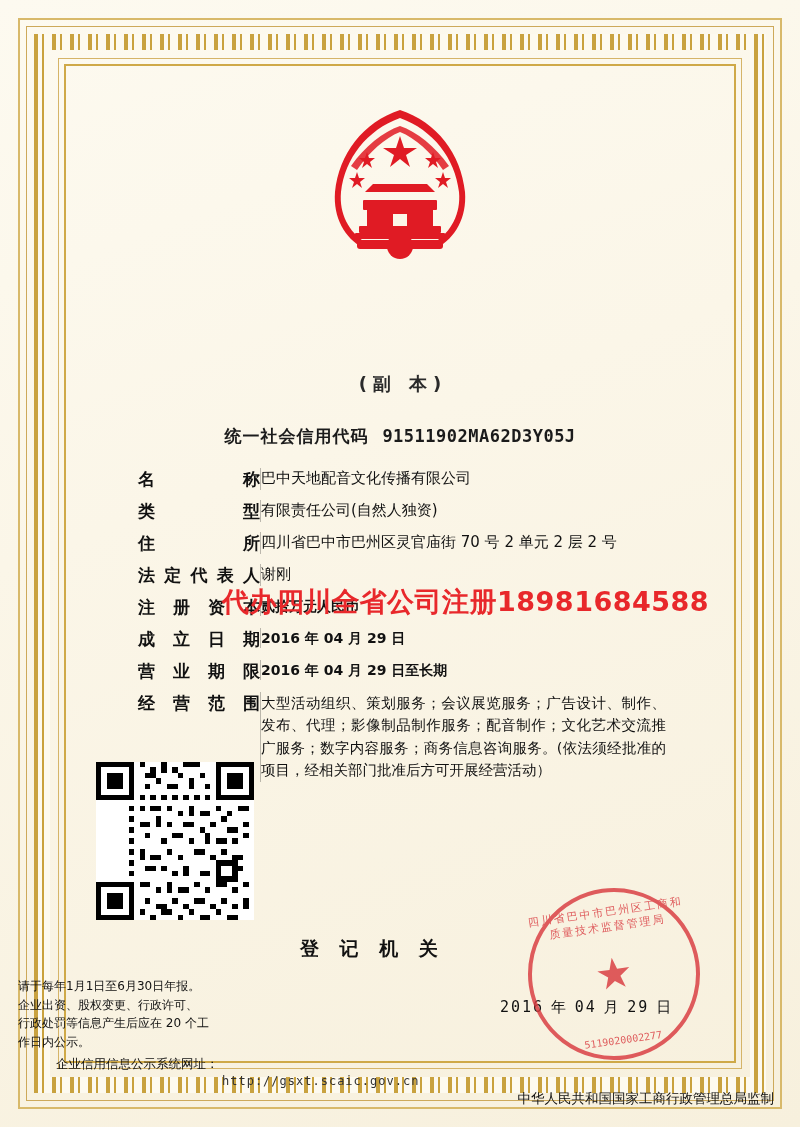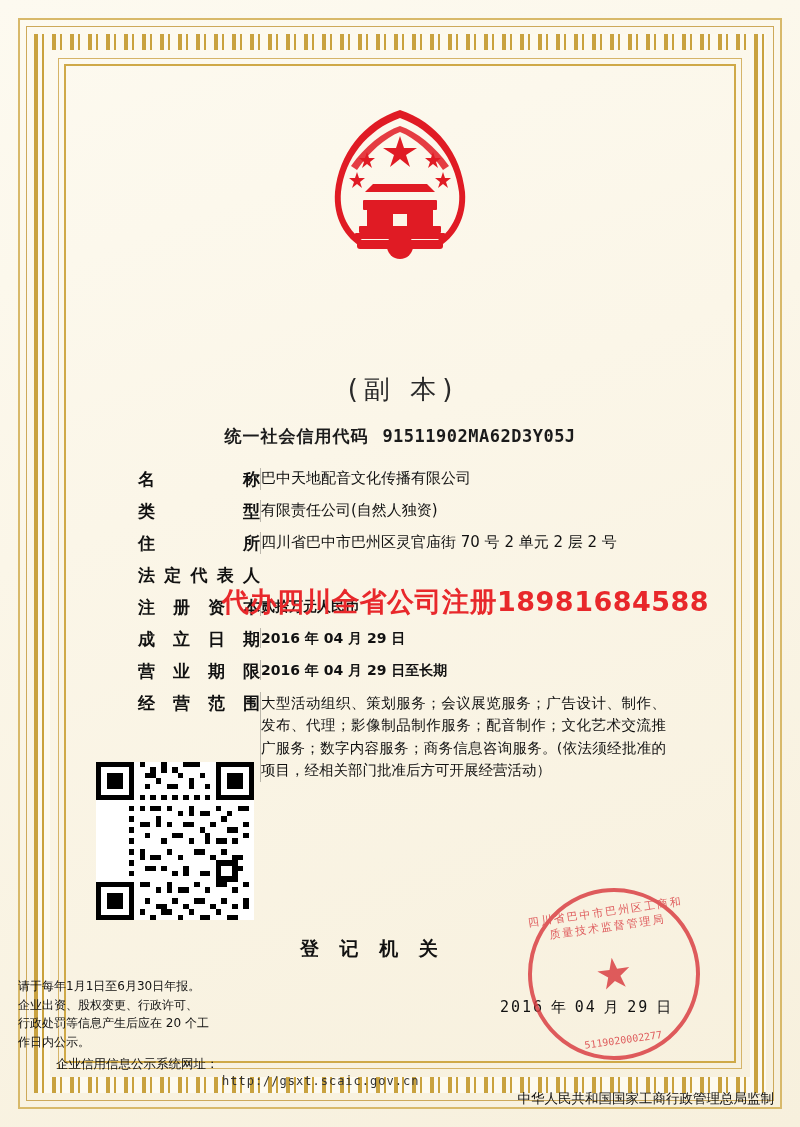--- a/index.html
+++ b/index.html
@@ -80,24 +80,25 @@
     text-indent: 22px;
     color: #b8860b;
     text-shadow: 1px 1px 0 #8a6508;
   }
   .subtitle {
     position: absolute;
     top: 372px;
     left: 0; right: 0;
     text-align: center;
     font-family: "DejaVu Sans", sans-serif;
-    font-size: 26px;
+    font-size: 18px;
     letter-spacing: 6px;
     text-indent: 6px;
     color: #2a2a2a;
+    font-weight: bold;
   }
 
   
   .credit-row {
     position: absolute;
     top: 425px;
     left: 0; right: 0;
     text-align: center;
     font-family: "DejaVu Sans", sans-serif;
     font-size: 17px;
@@ -339,20 +340,21 @@
     </div>
 
     <div class="field-row">
       <div class="field-label">
           <span>法</span>
           <span>定</span>
           <span>代</span>
           <span>表</span>
           <span>人</span>
         </div>
+      <div class="field-value">谢刚</div>
     </div>
 
     <div class="field-row">
       <div class="field-label">
           <span>注</span>
           <span>册</span>
           <span>资</span>
           <span>本</span>
         </div>
       <div class="field-value bold small">贰拾万元人民币</div>

